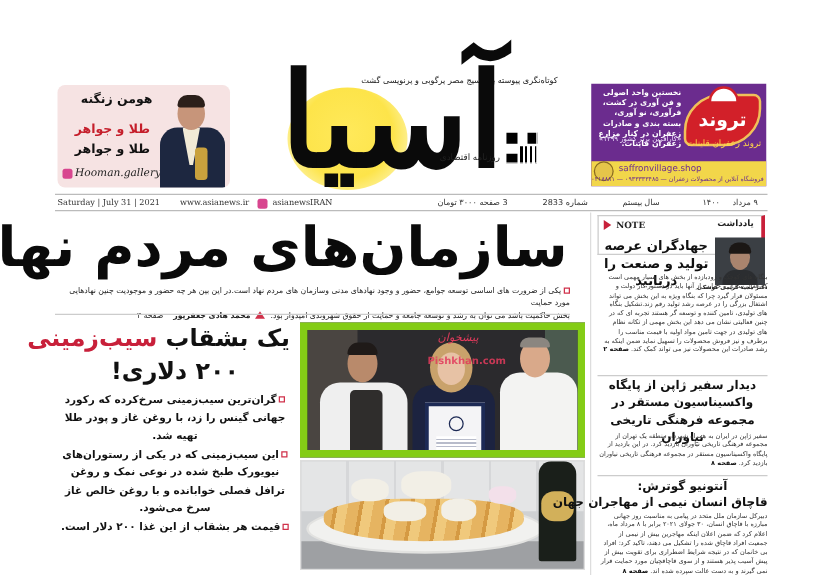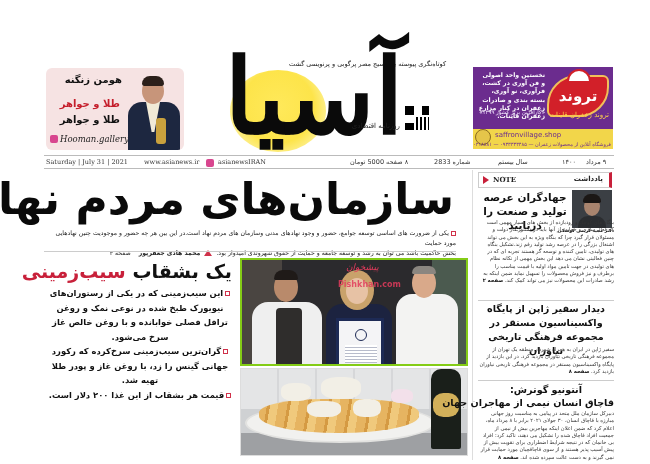--- a/index.html
+++ b/index.html
@@ -62,38 +62,38 @@
 
   
   #story-left { left: 48px; top: 258px; width: 184px; direction: rtl; text-align: center; }
   #story-left .h1 { font-weight: bold; font-size: 19px; line-height: 26px; white-space: nowrap; }
   #story-left .h1 .red { color: #c8203a; }
   #story-left .h2 { font-weight: bold; font-size: 19px; line-height: 26px; }
   #story-left .body { margin-top: 2px; font-size: 8.4px; line-height: 14.5px; font-weight: bold; color: #111; text-align: center; }
   #story-left .body .sq { display: inline-block; width: 5px; height: 5px; border: 1px solid #d0314a; margin-left: 2px; vertical-align: middle; }
 
   
-  #photo-top { left: 240px; top: 258px; width: 228px; height: 108px; background: #2b2a2d; overflow: hidden; border: 2px solid #84cc16; }
+  #photo-top { left: 240px; top: 258px; width: 228px; height: 108px; background: #2b2a2d; overflow: hidden; border: 6px solid #84cc16; }
   #photo-bottom { left: 240px; top: 368px; width: 228px; height: 88px; background: #cfd1d3; overflow: hidden; border: 1px solid #ddd; }
   .person { position: absolute; }
   .person .h { position: absolute; border-radius: 50%; }
   .person .b { position: absolute; border-radius: 16px 16px 0 0; }
   #watermark { position: absolute; left: 96px; top: 20px; font-size: 8px; font-weight: bold; color: #e23b5c; opacity: .85; }
   #watermark-logo { position: absolute; left: 104px; top: 2px; font-size: 9px; color: #e23b5c; font-style: italic; }
   .cert { position: absolute; left: 94px; top: 58px; width: 48px; height: 50px; background: #f4f4f6; border: 3px solid #1d2a55; }
   .cert .seal { position: absolute; left: 16px; top: 8px; width: 12px; height: 12px; border-radius: 50%; border: 1px solid #1d2a55; }
   .cert .lines { position: absolute; left: 6px; top: 24px; width: 32px; height: 18px; background: repeating-linear-gradient(#fff 0 2px,#b8bccb 2px 3px); }
   .plate { position: absolute; left: 4px; top: 34px; width: 190px; height: 40px; border-radius: 50%; background: #f1f1ef; border: 2px solid #e2e2e0; }
   .fries { position: absolute; left: 18px; top: 30px; width: 160px; height: 34px; background: repeating-linear-gradient(100deg,#e6b461 0 9px,#d59a43 9px 12px,#f0c97c 12px 20px); border-radius: 40% 40% 50% 50%; }
   .shavings { position: absolute; border-radius: 40%; background: #f2efe6; }
   .bottle { position: absolute; right: 6px; top: 0; width: 30px; height: 80px; background: #1a1f1a; border-radius: 10px 10px 2px 2px; }
   .bottle .label { position: absolute; left: 2px; top: 24px; width: 26px; height: 24px; background: #d2b05a; border-radius: 40%; }
 
   
-  #note-bar { left: 478px; top: 172px; width: 134px; height: 16px; border: 1px solid #ccc; border-right: 3px solid #c8203a; display: flex; align-items: center; }
+  #note-bar { left: 478px; top: 172px; width: 134px; height: 32px; border: 1px solid #ccc; border-right: 3px solid #c8203a; display: flex; align-items: center; }
   #note-bar .arrow { position: absolute; left: 4px; top: 3px; width: 0; height: 0; border-top: 4px solid transparent; border-bottom: 4px solid transparent; border-left: 6px solid #c8203a; }
   #note-bar .en { position: absolute; left: 14px; top: 2px; font-family: "DejaVu Serif", serif; font-size: 7px; font-weight: bold; color: #222; }
   #note-bar .fa { position: absolute; right: 6px; top: 2px; font-size: 7px; font-weight: bold; color: #222; direction: rtl; }
 
   #note-photo { left: 572px; top: 190px; width: 40px; height: 38px; background: #3b3f44; overflow: hidden; }
   #note-photo .h { position: absolute; left: 12px; top: 6px; width: 16px; height: 20px; border-radius: 50%; background: #a9846e; }
   #note-photo .hair { position: absolute; left: 11px; top: 4px; width: 18px; height: 9px; border-radius: 9px 9px 2px 2px; background: #1b1715; }
   #note-photo .b { position: absolute; left: 6px; top: 26px; width: 28px; height: 14px; border-radius: 10px 10px 0 0; background: #2b2d30; }
   #note-caption { left: 570px; top: 228px; width: 44px; font-size: 4.5px; color: #111; direction: rtl; text-align: right; font-weight: bold; white-space: nowrap; }
   #note-title { left: 480px; top: 190px; width: 90px; font-size: 10.5px; line-height: 14px; font-weight: bold; direction: rtl; text-align: center; }
@@ -149,21 +149,21 @@
   <div class="badge"></div>
   <div class="url">saffronvillage.shop</div>
   <div class="phones">فروشگاه آنلاین از محصولات زعفران — ۰۹۳۳۳۳۳۴۸۵ — ۰۲۱۸۸۸۱...</div>
 </div>
 
 <div id="infobar" class="abs">
   <span class="it en" style="left:2px;">Saturday | July 31 | 2021</span>
   <span class="it en" style="left:100px;">www.asianews.ir</span>
   <span class="it" style="left:162px;width:8px;height:8px;background:#d8468f;border-radius:2px;top:3px;"></span>
   <span class="it en" style="left:174px;">asianewsIRAN</span>
-  <span class="it rtl" style="left:306px;">۸ صفحه 5000 تومان</span>
+  <span class="it rtl" style="left:306px;">3 صفحه ۳۰۰۰ تومان</span>
   <span class="it rtl" style="left:390px;">شماره 2833</span>
   <span class="it rtl" style="left:454px;font-family:Liberation Serif, serif;">سال بیستم</span>
   <span class="it rtl" style="left:518px;">۱۴۰۰</span>
   <span class="it rtl" style="left:542px;">۹ مرداد</span>
   <span class="it rtl" style="left:608px;">شنبه</span>
 </div>
 
 <div id="headline" class="abs">سازمان‌های مردم نهاد</div>
 <div id="lead" class="abs">
   <div><span class="sq"></span><span>یکی از ضرورت های اساسی توسعه جوامع، حضور و وجود نهادهای مدنی وسازمان های مردم نهاد است.در این بین هر چه حضور و موجودیت چنین نهادهایی مورد حمایت</span></div>
@@ -174,23 +174,24 @@
     <span class="page">صفحه ۳</span>
   </div>
 </div>
 <div id="lead-divider" class="abs"></div>
 
 <div id="story-left" class="abs">
   <div class="h1">
     <span>یک بشقاب</span>
     <span class="red">سیب‌زمینی</span>
   </div>
+  <div class="h2">۲۰۰ دلاری!</div>
   <div class="body">
+    <div><span class="sq"></span><span>گران‌ترین سیب‌زمینی سرخ‌کرده که رکورد جهانی گینس را زد، با روغن غاز و پودر طلا تهیه شد.</span></div>
     <div><span class="sq"></span><span>این سیب‌زمینی که در یکی از رستوران‌های نیویورک طبخ شده در نوعی نمک و روغن ترافل فصلی خوابانده و با روغن خالص غاز سرخ می‌شود.</span></div>
-    <div><span class="sq"></span><span>گران‌ترین سیب‌زمینی سرخ‌کرده که رکورد جهانی گینس را زد، با روغن غاز و پودر طلا تهیه شد.</span></div>
     <div><span class="sq"></span><span>قیمت هر بشقاب از این غذا ۲۰۰ دلار است.</span></div>
   </div>
 </div>
 
 <div id="photo-top" class="abs">
   <div style="position:absolute;left:0;top:0;width:40px;height:108px;background:#4a4541;"></div>
   <div style="position:absolute;left:190px;top:0;width:38px;height:108px;background:#4b5a4f;"></div>
 
   <div class="person" style="left:4px;top:0;width:80px;height:108px;">
     <div class="b" style="left:6px;top:42px;width:70px;height:70px;background:#efefef;"></div>

